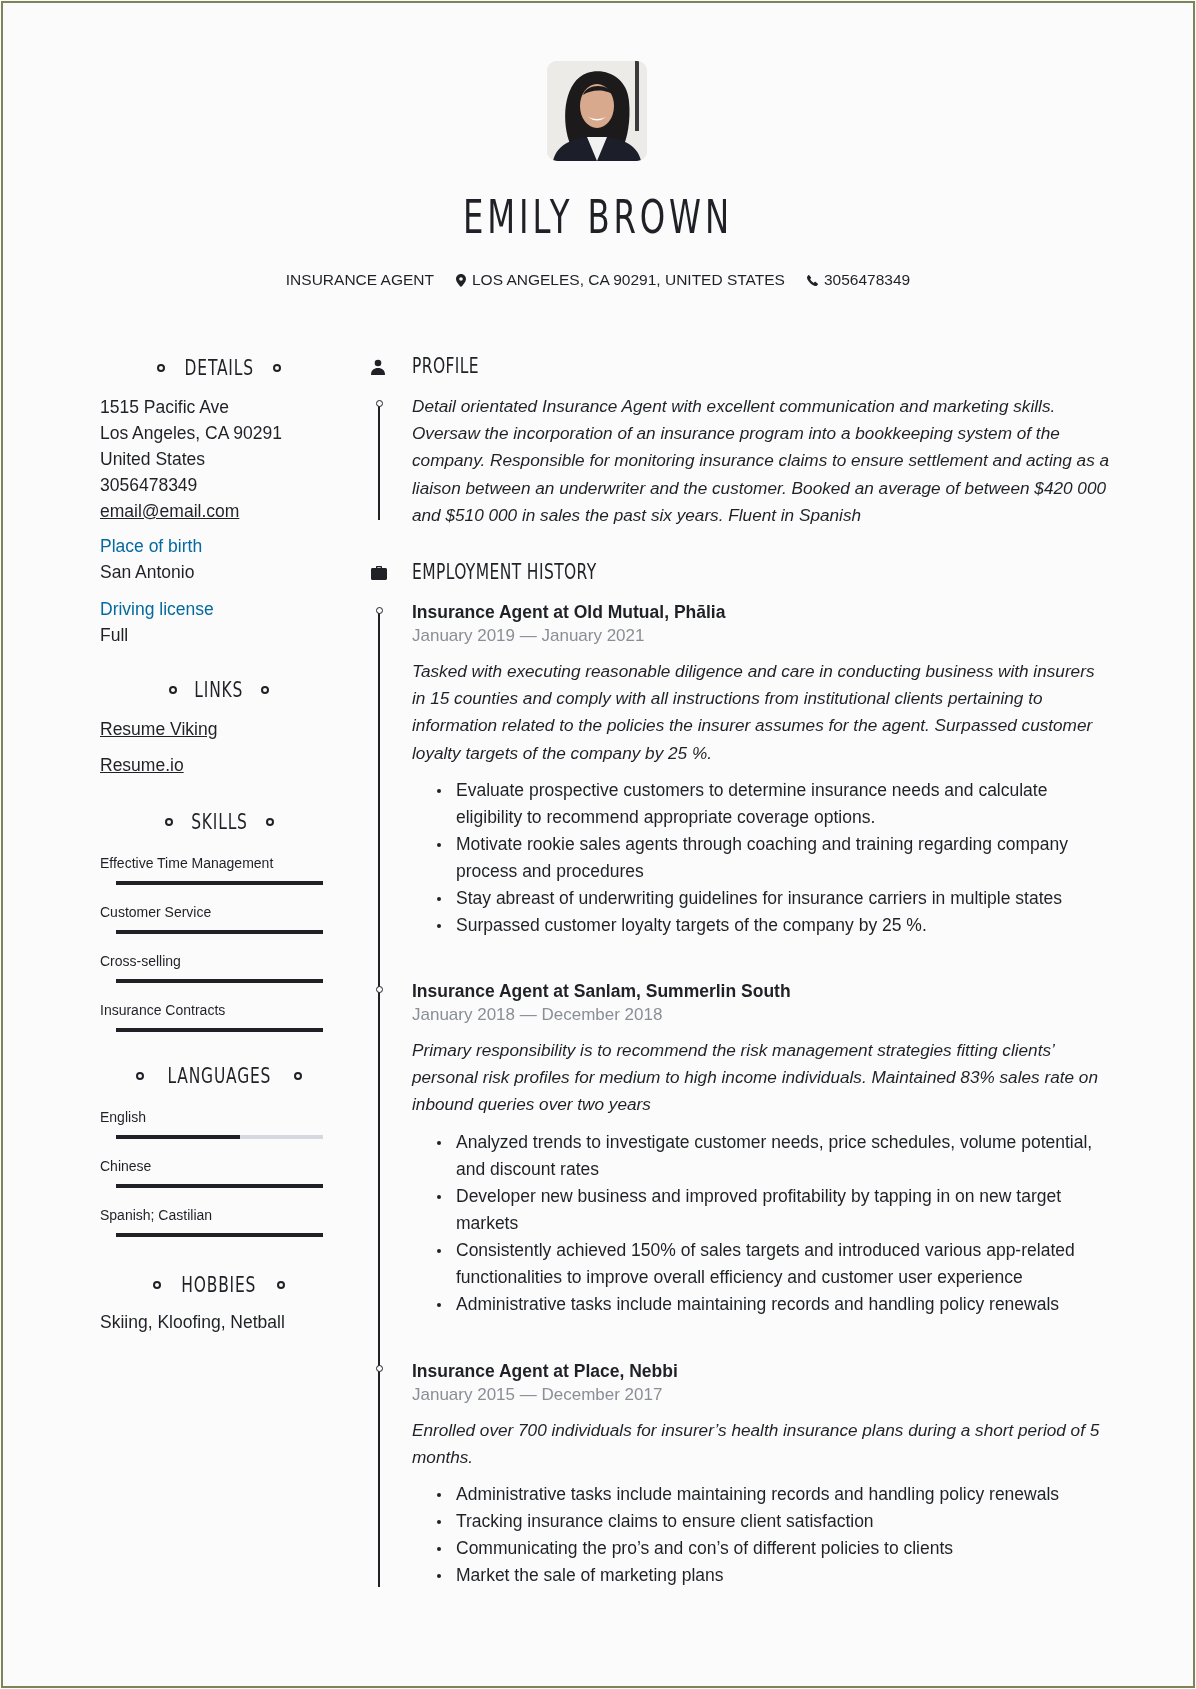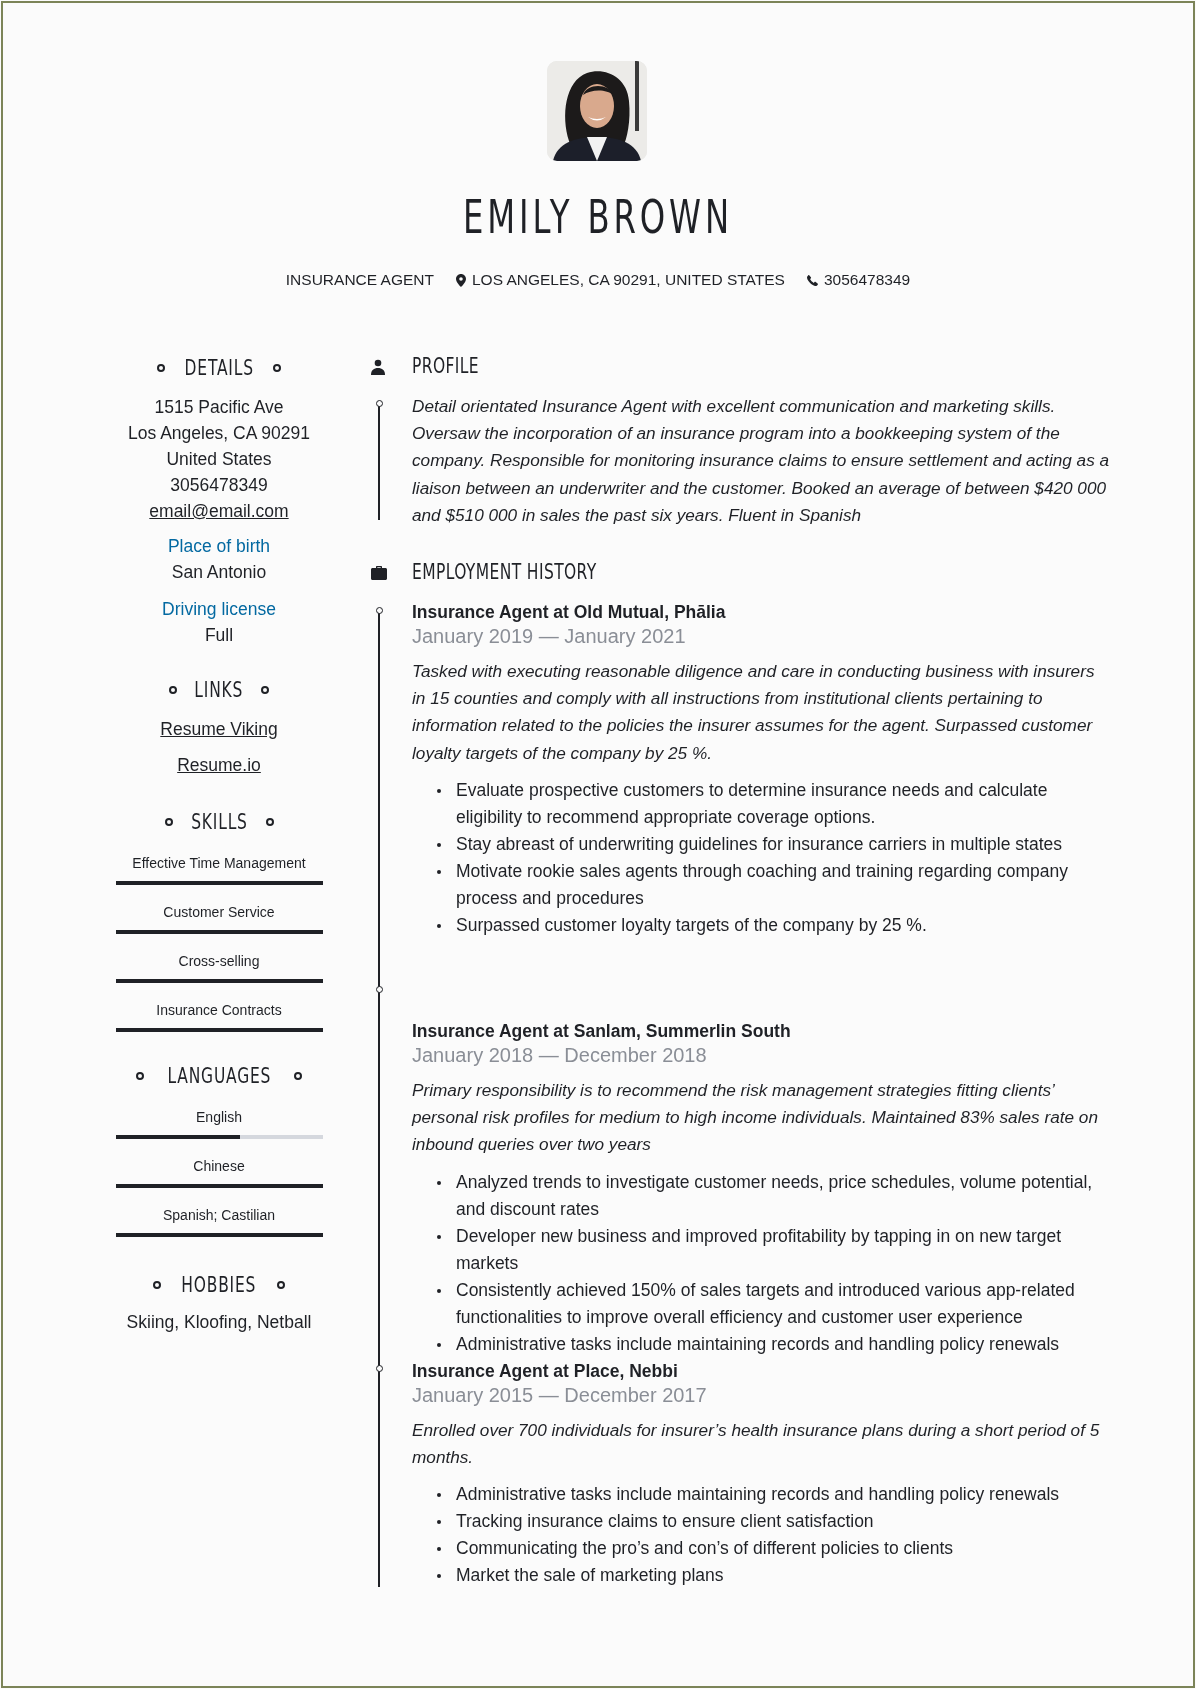--- a/index.html
+++ b/index.html
@@ -34,21 +34,20 @@
       position: absolute; left: 0; width: 1196px; top: 271px;
       display: flex; justify-content: center; gap: 22px;
       font-size: 15.5px; color: #1f2126;
     }
     .subline .item { display: inline-flex; align-items: center; gap: 6px; }
     .subline svg { display: block; }
 
     
     .left {
       position: absolute; left: 100px; width: 238px; top: 354px;
-      text-align: center;
     }
     .side-heading {
       display: flex; justify-content: center; align-items: center; gap: 12px;
       font-family: "DejaVu Sans Condensed", "DejaVu Sans", sans-serif;
       font-size: 21px; letter-spacing: 1px; color: #1f2126; height: 28px;
     }
     .side-heading .hd-text { display: inline-block; transform: scaleX(0.82); }
     .dot {
       width: 8px; height: 8px; border: 2px solid #1f2126; border-radius: 50%;
       display: inline-block;
@@ -71,21 +70,21 @@
     .sec-title {
       position: absolute; left: 412px;
       font-family: "DejaVu Sans Condensed", "DejaVu Sans", sans-serif;
       font-size: 21px; letter-spacing: 0.5px; color: #1f2126;
       transform: scaleX(0.82); transform-origin: left center;
       white-space: nowrap;
     }
     .block { position: absolute; left: 412px; width: 700px; }
     .italic-p { font-style: italic; font-size: 17.2px; line-height: 27.2px; color: #1f2126; }
     .job-title { font-weight: bold; font-size: 17.5px; line-height: 24px; color: #1f2126; }
-    .job-dates { font-size: 20px; line-height: 24px; color: #8a8e96; }
+    .job-dates { font-size: 17px; line-height: 24px; color: #8a8e96; }
     ul.bullets { list-style: none; margin-top: 10px; }
     ul.bullets li {
       position: relative; padding-left: 44px; font-size: 17.5px; line-height: 27px; color: #1f2126;
     }
     ul.bullets li::before {
       content: ""; position: absolute; left: 25px; top: 12px; width: 4px; height: 4px;
       background: #1f2126; border-radius: 50%;
     }
   </style>
 </head>
@@ -242,27 +241,27 @@
 <div class="node" style="top:607px"></div>
 <div class="node" style="top:986px"></div>
 <div class="node" style="top:1365px"></div>
 
 <div class="block" style="top:600px">
   <div class="job-title">Insurance Agent at Old Mutual, Phālia</div>
   <div class="job-dates">January 2019 — January 2021</div>
   <p class="italic-p" style="margin-top:10px">Tasked with executing reasonable diligence and care in conducting business with insurers in 15 counties and comply with all instructions from institutional clients pertaining to information related to the policies the insurer assumes for the agent. Surpassed customer loyalty targets of the company by 25 %.</p>
   <ul class="bullets">
     <li>Evaluate prospective customers to determine insurance needs and calculate eligibility to recommend appropriate coverage options.</li>
+    <li>Motivate rookie sales agents through coaching and training regarding company process and procedures</li>
     <li>Stay abreast of underwriting guidelines for insurance carriers in multiple states</li>
-    <li>Motivate rookie sales agents through coaching and training regarding company process and procedures</li>
     <li>Surpassed customer loyalty targets of the company by 25 %.</li>
   </ul>
 </div>
 
-<div class="block" style="top:1019px">
+<div class="block" style="top:979px">
   <div class="job-title">Insurance Agent at Sanlam, Summerlin South</div>
   <div class="job-dates">January 2018 — December 2018</div>
   <p class="italic-p" style="margin-top:10px">Primary responsibility is to recommend the risk management strategies fitting clients’ personal risk profiles for medium to high income individuals. Maintained 83% sales rate on inbound queries over two years</p>
   <ul class="bullets">
     <li>Analyzed trends to investigate customer needs, price schedules, volume potential, and discount rates</li>
     <li>Developer new business and improved profitability by tapping in on new target markets</li>
     <li>Consistently achieved 150% of sales targets and introduced various app-related functionalities to improve overall efficiency and customer user experience</li>
     <li>Administrative tasks include maintaining records and handling policy renewals</li>
   </ul>
 </div>

